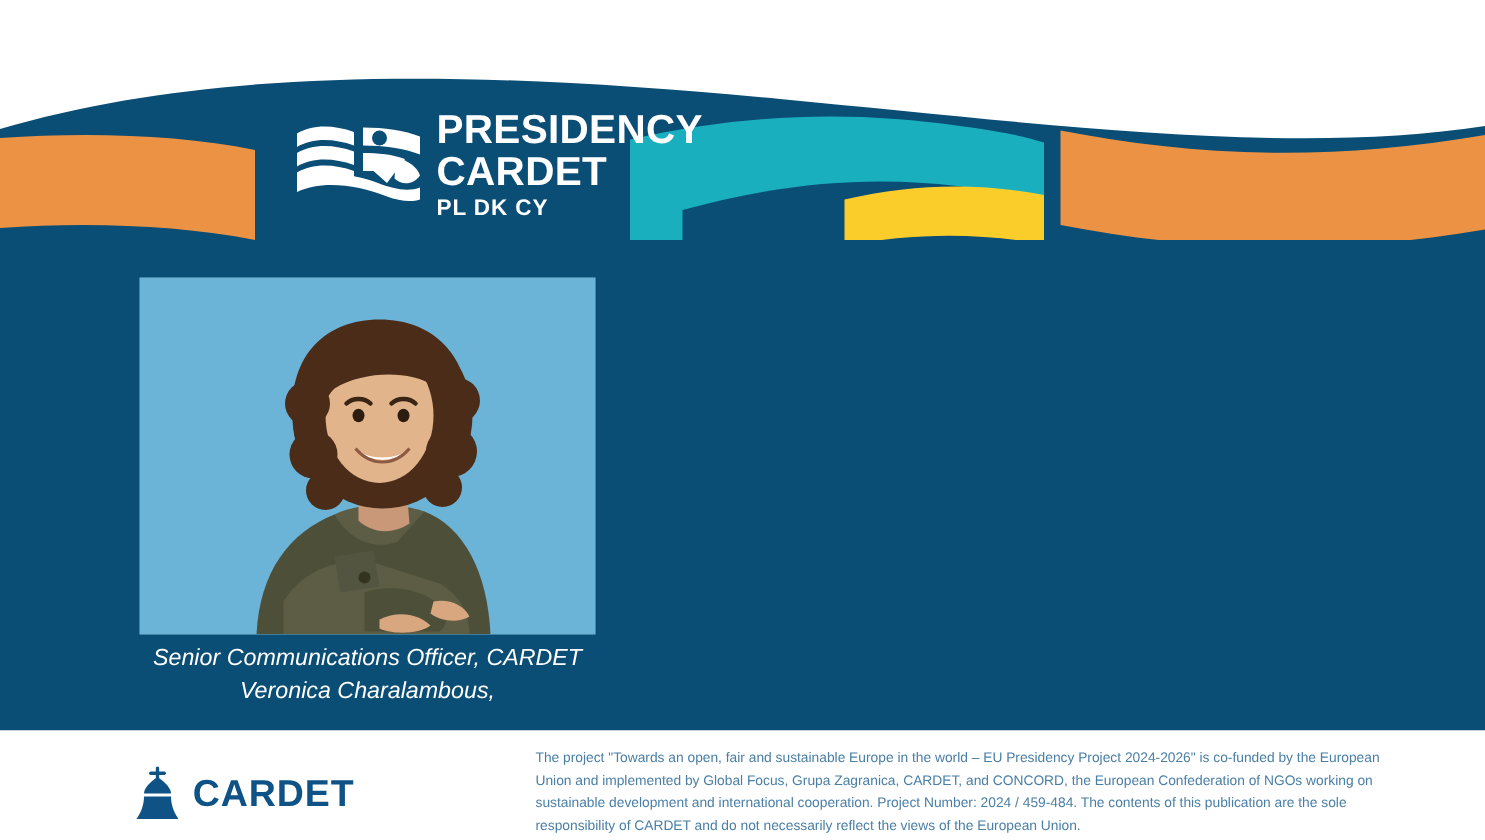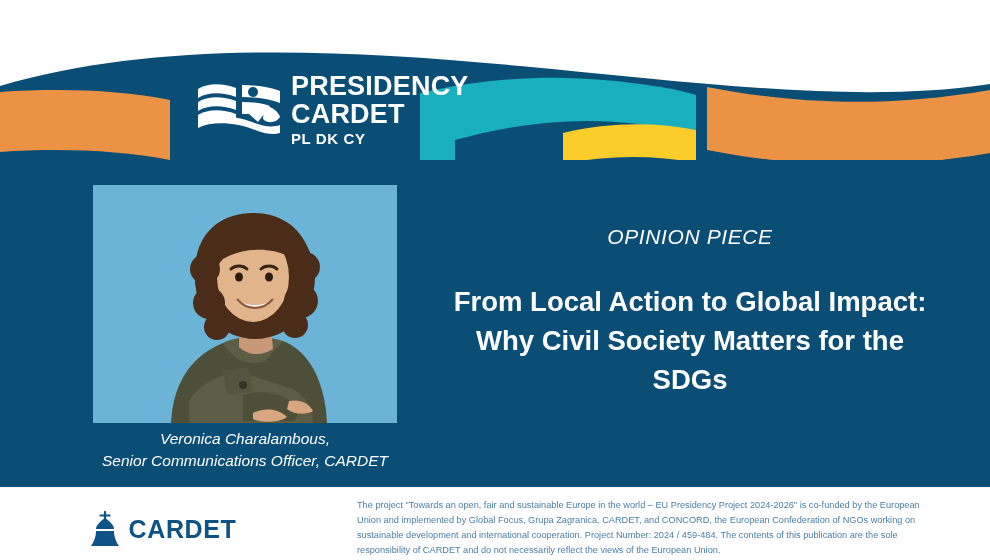--- a/index.html
+++ b/index.html
@@ -241,28 +241,24 @@
       <path d="M150,210 C168,204 188,208 200,218 C206,224 206,232 200,236 L150,236 Z" fill="#4e4f38"></path>
       <path d="M196,216 C206,214 216,218 220,226 C214,230 202,230 194,224 Z" fill="#d8a780"></path>
       <path d="M160,228 C172,222 186,224 194,232 C186,238 168,238 160,234 Z" fill="#d8a780"></path>
 
       <path d="M130,186 L156,182 L160,206 L134,210 Z" fill="#545540"></path>
       <circle cx="150" cy="200" r="4" fill="#33331f"></circle>
     </svg>
   </div>
 
   <div class="portrait-caption">
+    <div>Senior Communications Officer, CARDET</div>
     <div>Veronica Charalambous,</div>
-    <div>Senior Communications Officer, CARDET</div>
-  </div>
-
-  <div class="article-block">
-    <div class="kicker">OPINION PIECE</div>
-    <div class="headline">From Local Action to Global Impact: Why Civil Society Matters for the SDGs</div>
-  </div>
+  </div>
+
 
   <div class="footer"></div>
 
   <div class="footer-logos">
     <div class="cardet-logo">
       <span>
         <svg width="34" height="37" viewBox="0 0 34 37" xmlns="http://www.w3.org/2000/svg">
           <path d="M17,1 L17,8" stroke="#0f5286" stroke-width="2.2" stroke-linecap="round"></path>
           <path d="M12.5,4.5 L21.5,4.5" stroke="#0f5286" stroke-width="2.2" stroke-linecap="round"></path>
           <path d="M17,7 C23,11 26,15 26,18 L8,18 C8,15 11,11 17,7 Z" fill="#0f5286"></path>

